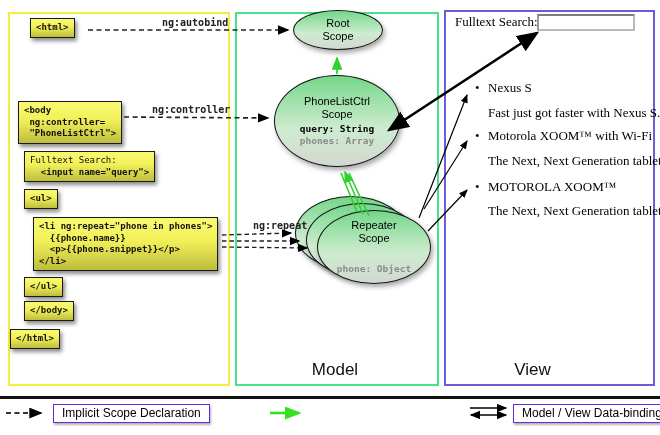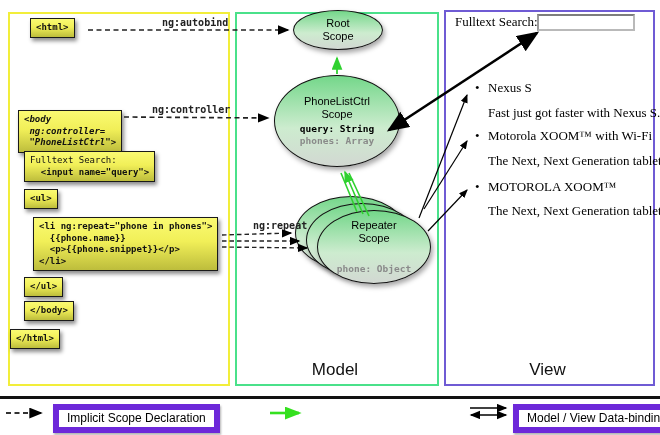--- a/index.html
+++ b/index.html
@@ -5,21 +5,21 @@
   html,body{margin:0;padding:0;background:#fff;}
   #stage{position:relative;width:660px;height:435px;background:#fff;overflow:hidden;
          font-family:"Liberation Sans",sans-serif;}
   .col{position:absolute;background:#fff;}
   .col-template{left:8px;top:12px;width:218px;height:370px;border:2px solid #f2ee3a;}
   .col-model{left:235px;top:12px;width:200px;height:370px;border:2px solid #4ae18a;}
   .col-view{left:444px;top:10px;width:207px;height:372px;border:2px solid #6f5bd4;}
   .col-label{position:absolute;text-align:center;font-size:17px;color:#111;}
   .lbl-template{left:8px;width:218px;top:360px;}
   .lbl-model{left:235px;width:200px;top:360px;text-align:center;}
-  .lbl-view{left:444px;width:207px;top:360px;}
+  .lbl-view{left:429px;width:207px;top:360px;}
 
   .code-box{position:absolute;z-index:3;
     background:linear-gradient(180deg,#fafa72 0%,#f1ef58 45%,#bdbd3c 100%);
     border:1.5px solid #1a1a1a;box-shadow:2px 3px 4px rgba(0,0,0,0.45);
     font:bold 9px/11.5px "DejaVu Sans Mono",monospace;color:#111;
     padding:3px 5px;white-space:pre;}
   .code-box .plain{font-weight:normal;}
 
   .ng-label{position:absolute;z-index:4;font:bold 10px "DejaVu Sans Mono",monospace;color:#222;padding-left:16px;}
 
@@ -39,41 +39,41 @@
   .el-phonelist .title{margin-bottom:3px;}
   .el-rep-f .title{margin-bottom:18px;}
 
   .view-text{position:absolute;z-index:3;font:13px "Liberation Serif",serif;color:#000;white-space:nowrap;}
   .bullet{position:absolute;z-index:3;font:13px "Liberation Serif",serif;color:#000;}
   .search-input{position:absolute;z-index:3;left:537px;top:14px;width:90px;height:13px;
     border:2px solid #b9b9b9;border-top-color:#7d7d7d;border-left-color:#9a9a9a;background:#fff;
     font:11px "Liberation Serif",serif;padding:0 2px;}
 
   .legend-sep{position:absolute;left:0;top:396px;width:660px;height:3px;background:#111;z-index:3;}
-  .legend-box{position:absolute;z-index:3;top:404px;background:#fff;border:6px solid #6d28d9;
+  .legend-box{position:absolute;z-index:3;top:404px;background:#fff;border:1px solid #6d28d9;
     box-shadow:1px 2px 2px rgba(0,0,0,0.3);font:12px/15px "Liberation Sans",sans-serif;
     color:#000;padding:1px 8px;white-space:nowrap;}
   .lg1{left:53px;} .lg2{left:309px;} .lg3{left:513px;}
 
   #arrows{position:absolute;left:0;top:0;z-index:10;pointer-events:none;}
 </style>
 </head>
 <body>
 
 <div id="stage">
 
   <div class="col col-template"></div>
   <div class="col col-model"></div>
   <div class="col col-view"></div>
 
   <div class="col-label lbl-model">Model</div>
   <div class="col-label lbl-view">View</div>
 
   <div class="code-box" style="left:30px;top:18px;">&lt;html&gt;</div>
-  <div class="code-box" style="left:18px;top:110px;font-style:italic;">&lt;body
+  <div class="code-box" style="left:18px;top:101px;">&lt;body
  ng:controller=
  "PhoneListCtrl"&gt;</div>
   <div class="code-box" style="left:24px;top:151px;"><span class="plain">Fulltext Search:</span>
 <span>  &lt;input name="query"&gt;</span></div>
   <div class="code-box" style="left:24px;top:189px;">&lt;ul&gt;</div>
   <div class="code-box" style="left:33px;top:217px;">&lt;li ng:repeat="phone in phones"&gt;
   {{phone.name}}
   &lt;p&gt;{{phone.snippet}}&lt;/p&gt;
 &lt;/li&gt;</div>
   <div class="code-box" style="left:24px;top:277px;">&lt;/ul&gt;</div>

